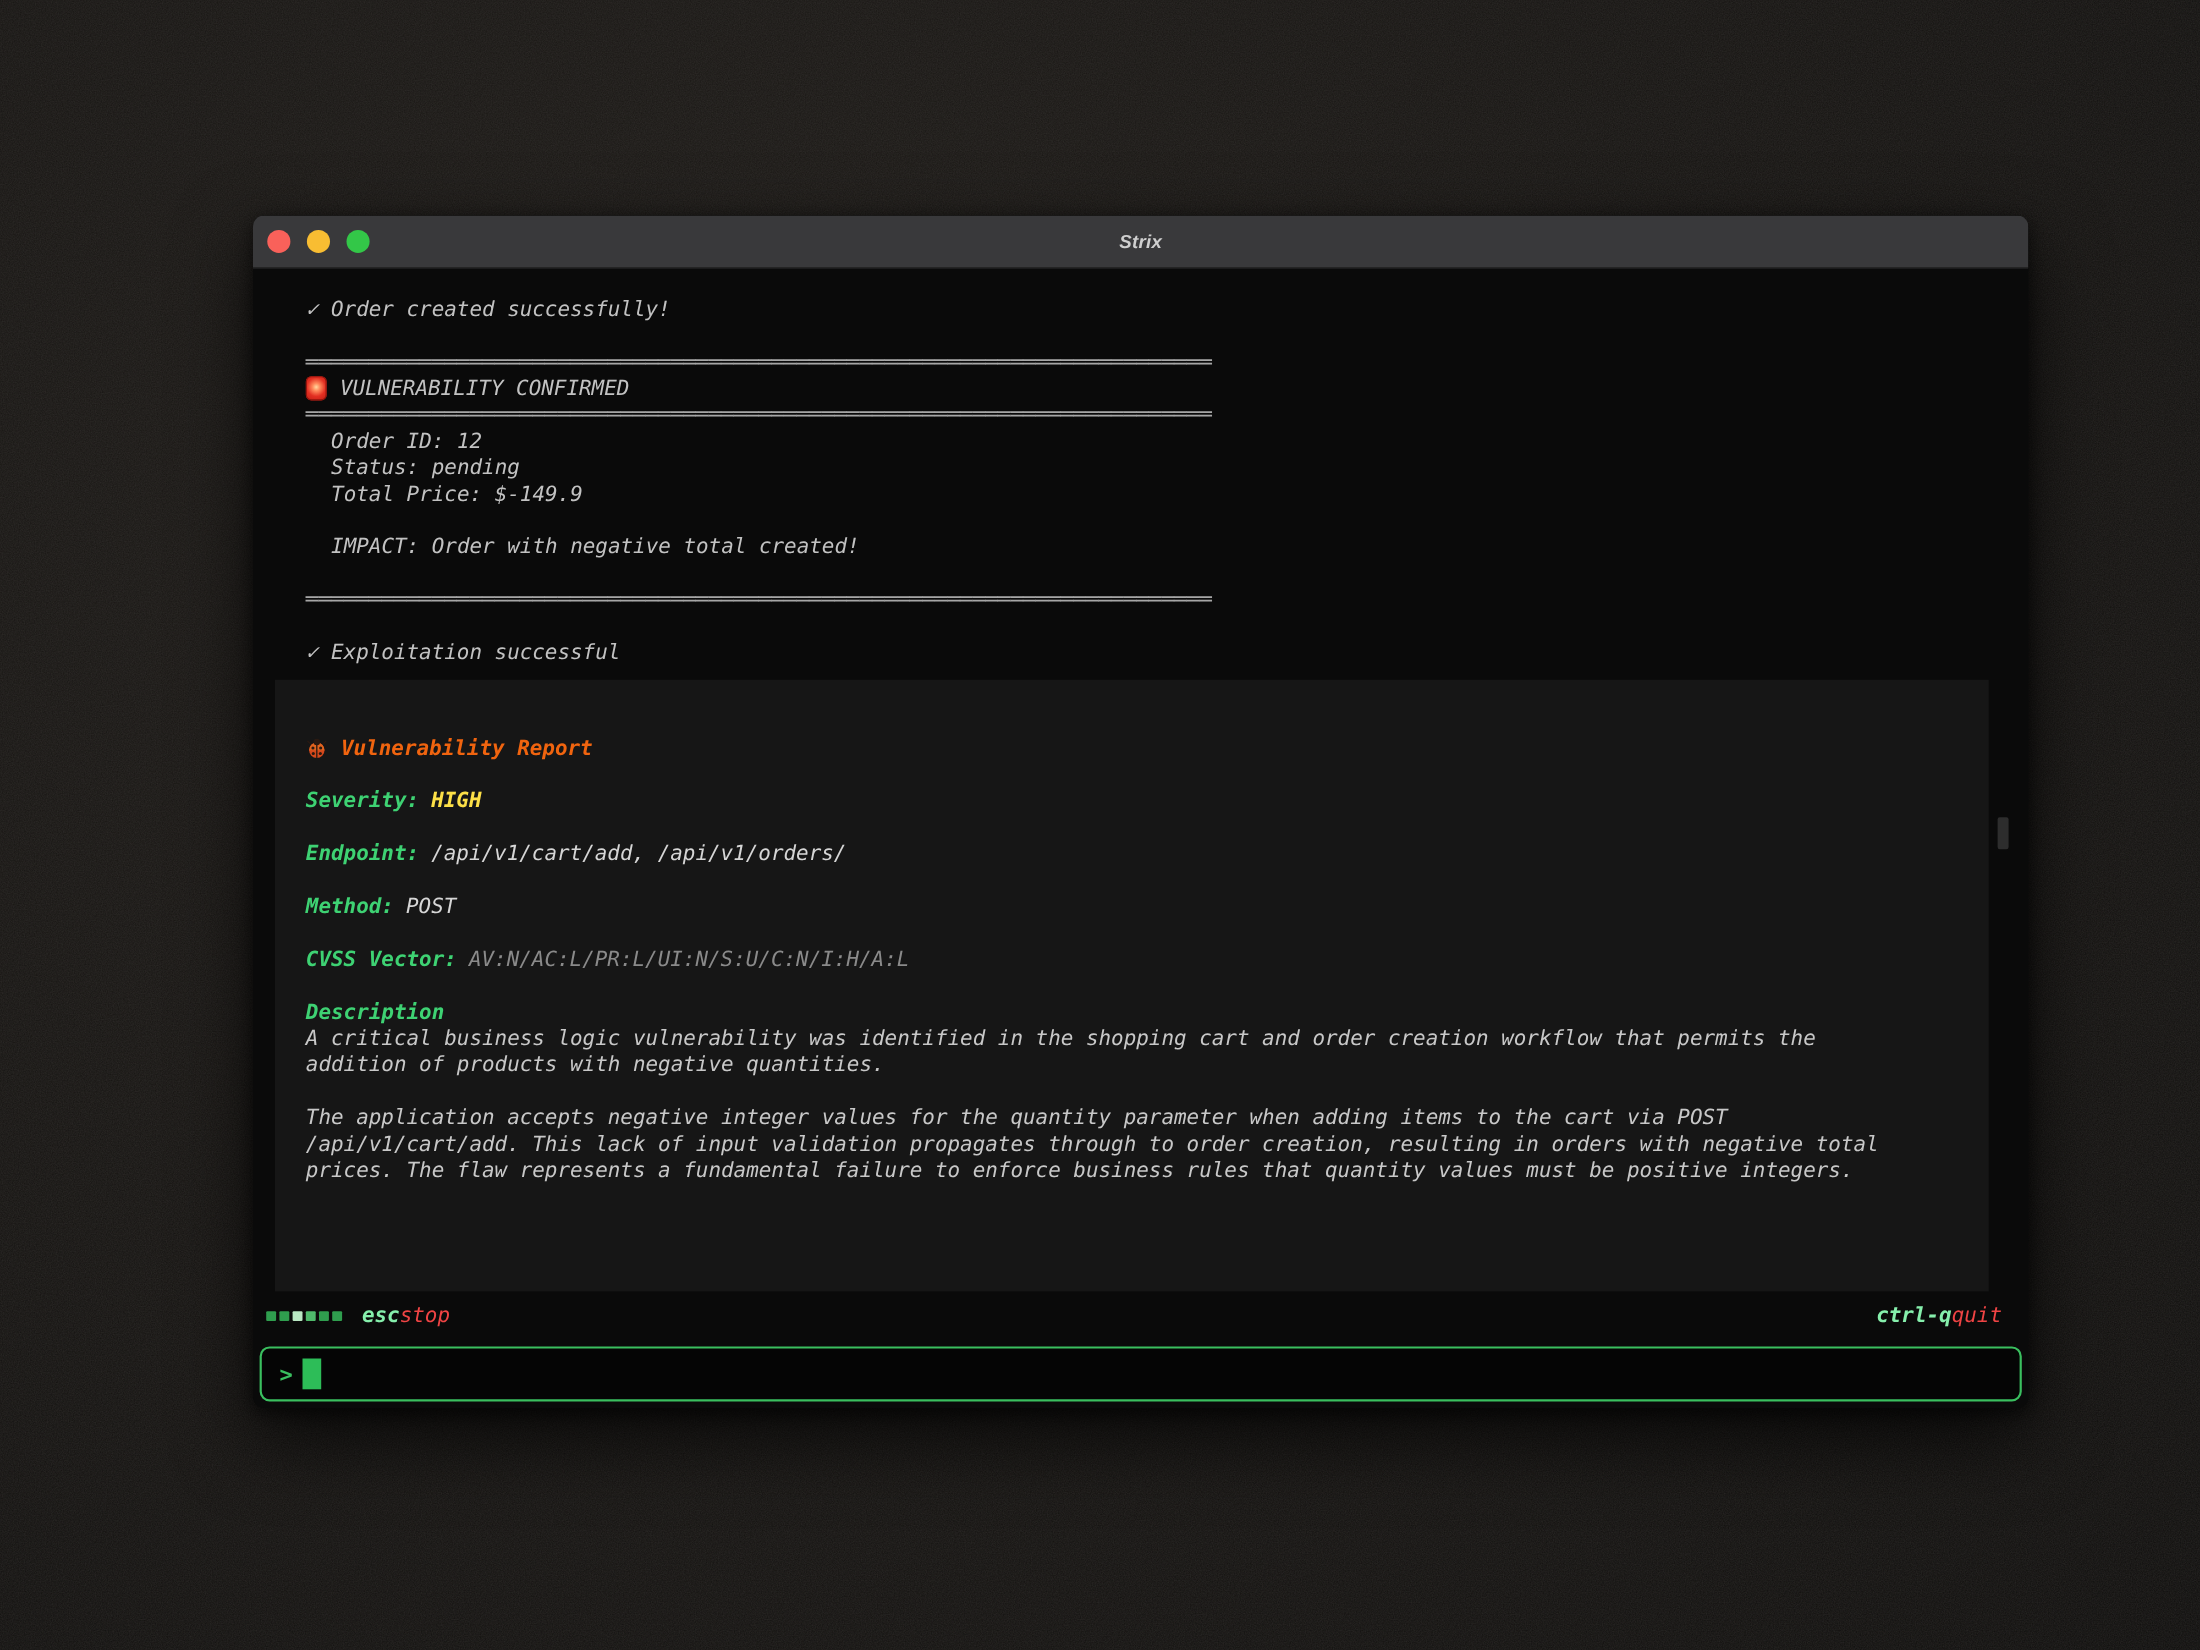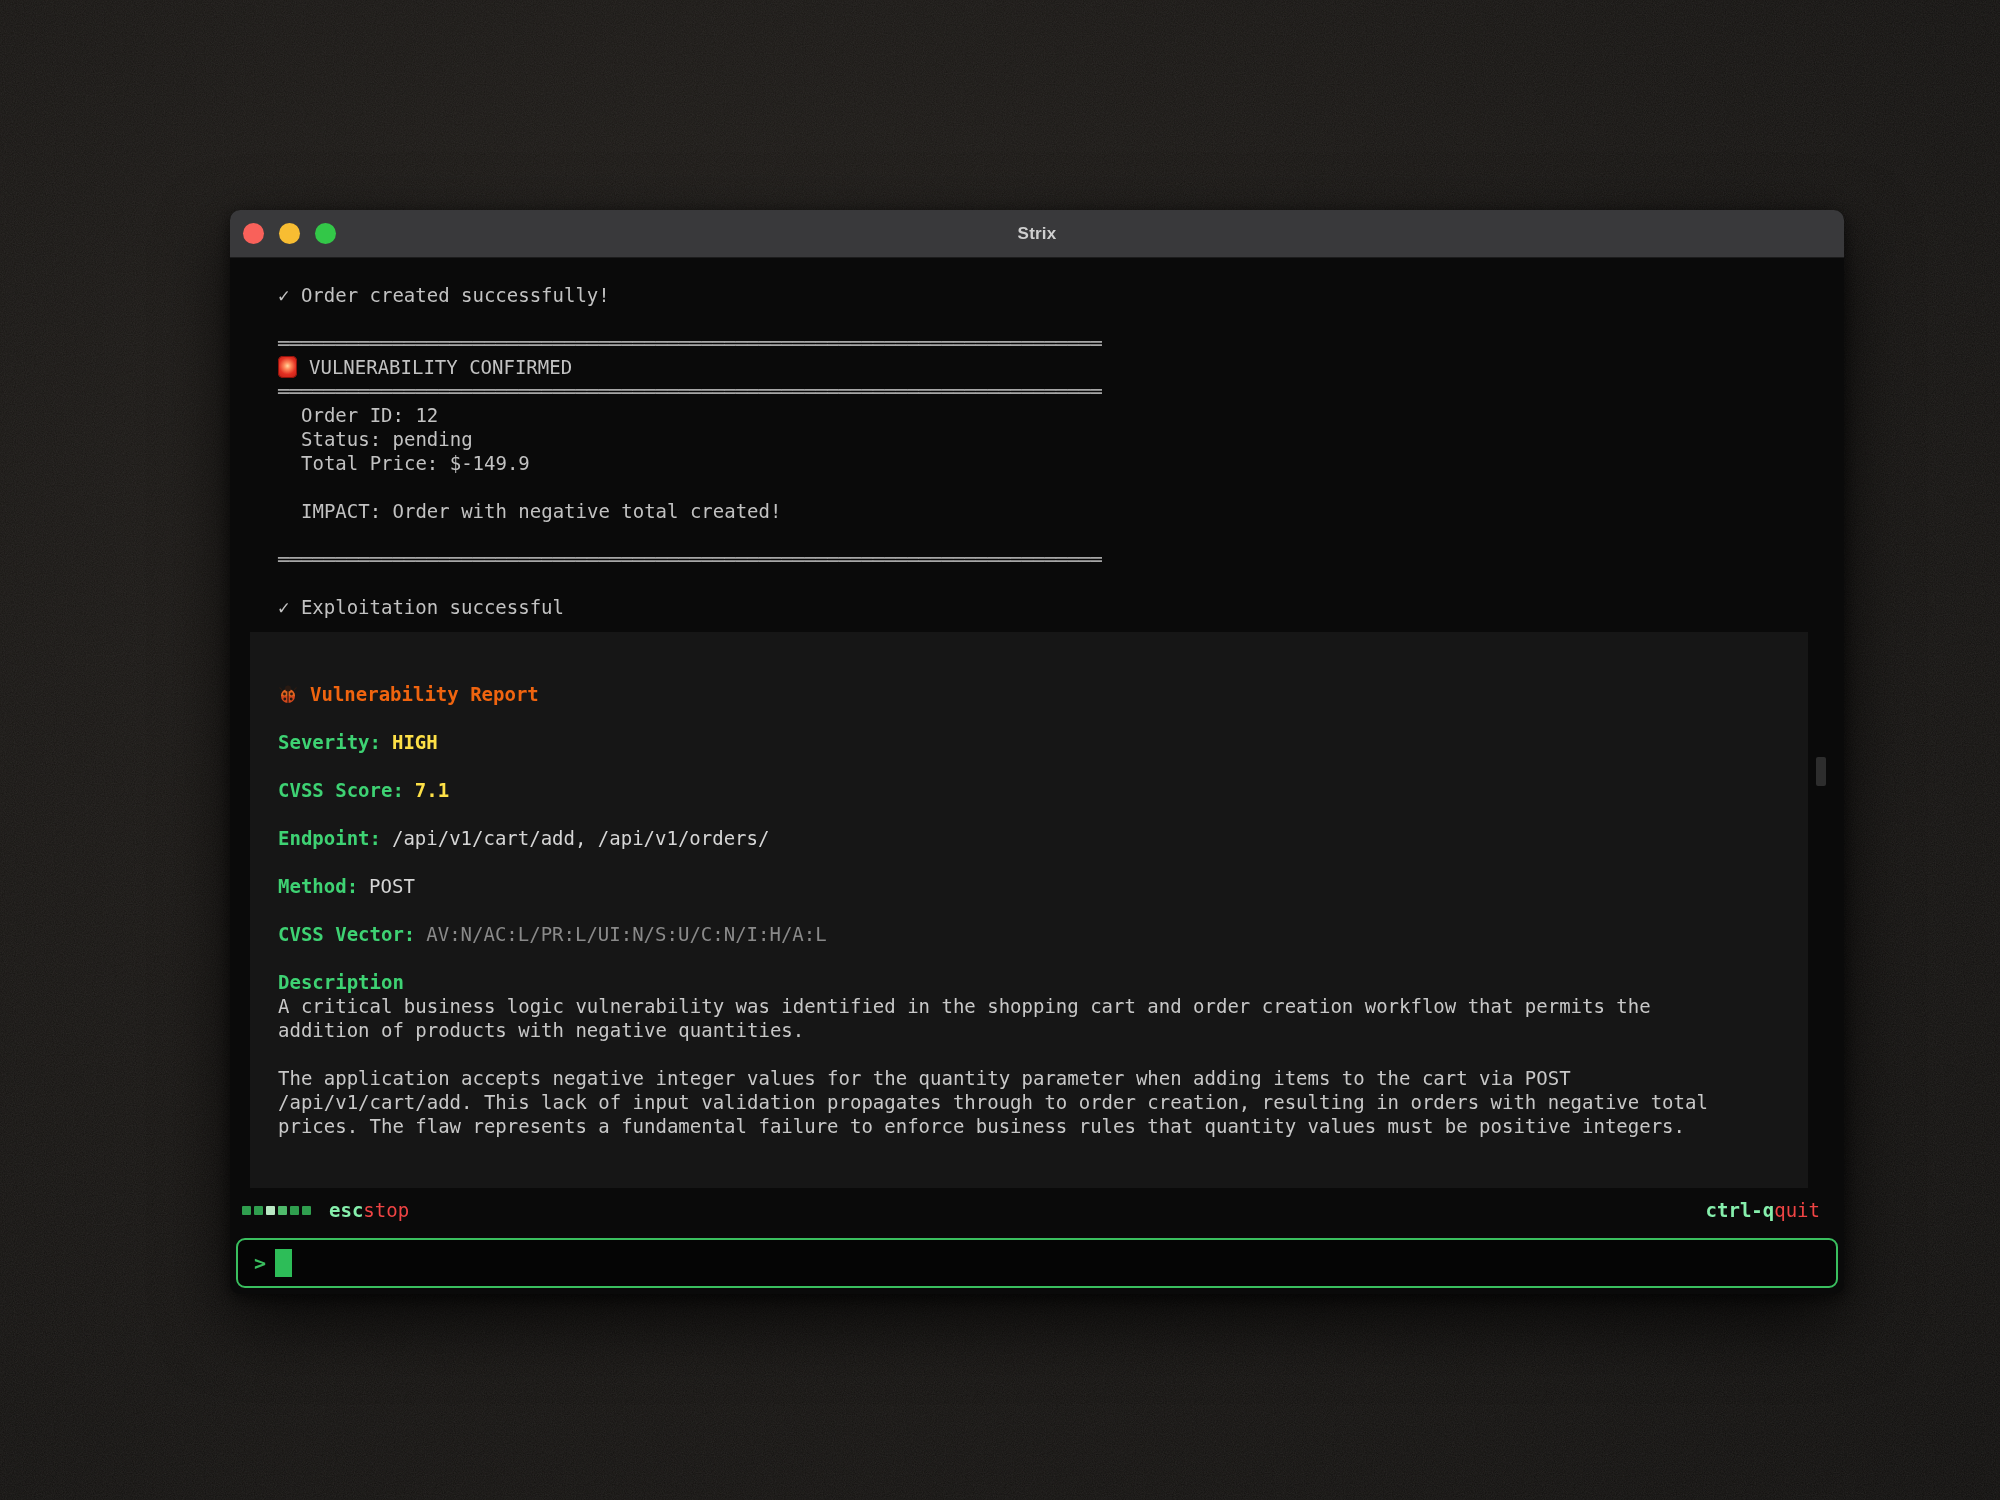--- a/index.html
+++ b/index.html
@@ -5,24 +5,25 @@
   * { margin:0; padding:0; box-sizing:border-box; }
   html,body { width:2000px; height:1500px; overflow:hidden; }
   body {
     background: radial-gradient(ellipse at 35% 30%, #1e1b18 0%, #161412 55%, #0f0e0d 100%);
     font-family: "DejaVu Sans Mono", monospace;
   }
   .noise-layer { position:fixed; inset:0; z-index:0; pointer-events:none; }
 
   
   .window {
-    position:absolute; left:230px; top:210px; width:1614px; height:1084px;
+    position:absolute; left:230px; top:196px; width:1614px; height:1084px;
     background:#0a0a0a; border-radius:10px; z-index:1;
     box-shadow: 0 26px 70px rgba(0,0,0,0.75), 0 4px 16px rgba(0,0,0,0.6);
     overflow:hidden;
+    font-style:italic;
   }
   .titlebar {
     height:48px; background:#39393b; display:flex; align-items:center;
     position:relative; border-bottom:1px solid #1c1c1c;
   }
   .lights { display:flex; gap:15px; padding-left:13px; }
   .light { width:21px; height:21px; border-radius:50%; }
   .light.red    { background:#f9615a; }
   .light.yellow { background:#f8bd32; }
   .light.green  { background:#33c748; }
@@ -153,24 +154,20 @@
           <line x1="16" y1="6" x2="18.5" y2="3.5" stroke="#2a1a12" stroke-width="1.2"></line>
         </svg>
         <span>Vulnerability Report</span>
       </div>
 
       <div class="prow">
         <span class="lbl">Severity:</span>
         <span class="val val-orange">HIGH</span>
       </div>
       <div class="prow">
-        <span class="lbl">CVSS Score:</span>
-        <span class="val val-orange">7.1</span>
-      </div>
-      <div class="prow">
         <span class="lbl">Endpoint:</span>
         <span class="val val-white">/api/v1/cart/add, /api/v1/orders/</span>
       </div>
       <div class="prow">
         <span class="lbl">Method:</span>
         <span class="val val-white">POST</span>
       </div>
       <div class="prow">
         <span class="lbl">CVSS Vector:</span>
         <span class="val val-gray">AV:N/AC:L/PR:L/UI:N/S:U/C:N/I:H/A:L</span>

